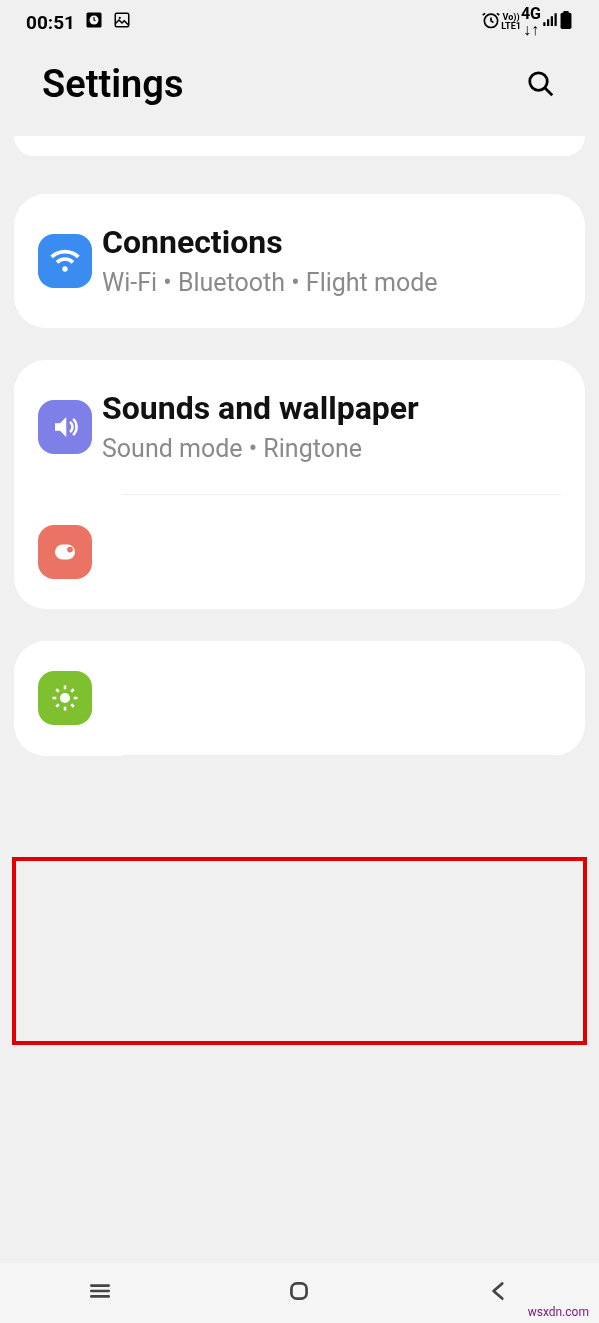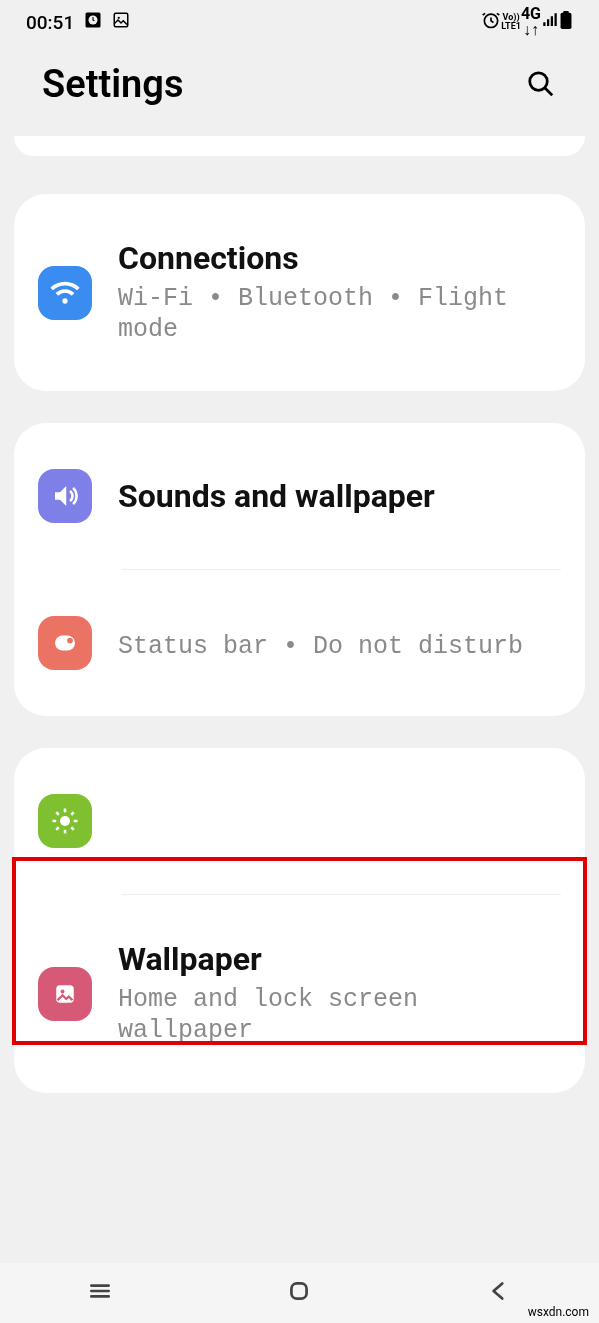--- a/index.html
+++ b/index.html
@@ -14,21 +14,21 @@
   }
   .status-bar {
     height: 44px;
     display: flex;
     justify-content: space-between;
     align-items: center;
     padding: 0 26px;
     font-size: 19px;
     font-weight: 500;
   }
-  .status-left { display: flex; align-items: center; gap: 10px; }
+  .status-left { display: flex; align-items: center; gap: 10px; font-weight: bold; }
   .status-right { display: flex; align-items: center; }
   .header {
     display: flex;
     justify-content: space-between;
     align-items: center;
     padding: 18px 42px 30px 42px;
     gap: 7px;
   }
   .header h1 { font-size: 38px; font-weight: 600; }
   .search-btn { width: 32px; height: 32px; display:flex; align-items:center; justify-content:center; }
@@ -40,49 +40,49 @@
   }
   .card-stub {
     background: #fff;
     border-radius: 0 0 32px 32px;
     margin: 0 14px 38px 14px;
     height: 20px;
   }
   .row {
     display: flex;
     align-items: center;
-    padding: 46px 24px;
-    gap: 26px;
+    padding: 30px 24px;
+    gap: 10px;
   }
   .divider { height:1px; background:#eee; margin-left: 108px; margin-right:24px;}
   .icon-wrap {
     width: 54px; height: 54px; border-radius: 16px;
     display: flex; align-items: center; justify-content: center; flex-shrink: 0;
   }
   .ic-blue   { background:#3a8cf0; }
   .ic-purple { background:#7f7fe8; }
   .ic-coral  { background:#ea7363; }
   .ic-green  { background:#7fc030; }
   .ic-pink   { background:#d65a78; }
   .row-text { flex: 1; }
   .row-title { font-size: 32px; font-weight: 700; color:#111; line-height:1.15; }
-  .row-sub   { font-size: 25px; color:#8a8a8a; margin-top:6px; line-height:1.25;font-family:Liberation Mono, monospace; }
+  .row-sub   { font-size: 25px; color:#8a8a8a; margin-top:6px; line-height:1.25; }
   .highlight {
     border: 4px solid #e00000;
     position: absolute;
     left: 12px; right: 12px;
     pointer-events: none;
   }
   .navbar {
     position: absolute; bottom: 0; left:0; right:0;
     height: 60px; background:#f5f5f5;
     display:flex; justify-content:space-around; align-items:center;
   }
   .watermark {
-    position:absolute; bottom:4px; right:10px; font-size:12px; color:#000000;
+    position:absolute; bottom:4px; right:10px; font-size:12px; color:#701a75;
   }
 </style>
 </head>
 <body>
 
 <div class="status-bar">
   <div class="status-left">
     <span>00:51</span>
     <span>
       <svg width="18" height="18" viewBox="0 0 24 24">
@@ -151,61 +151,48 @@
 <div class="card">
   <div class="row">
     <div class="icon-wrap ic-purple">
       <svg width="30" height="30" viewBox="0 0 24 24">
           <path d="M4 9v6h4l5 5V4L8 9H4z" fill="#fff"></path>
           <path d="M16 8a5 5 0 010 8M18.5 5.5a9 9 0 010 13" stroke="#fff" stroke-width="2" fill="none"></path>
         </svg>
     </div>
     <div class="row-text">
       <div class="row-title">Sounds and wallpaper</div>
+      <div class="row-sub">Sound mode  •  Ringtone</div>
     </div>
   </div>
   <div class="divider"></div>
   <div class="row">
     <div class="icon-wrap ic-coral">
       <svg width="30" height="30" viewBox="0 0 24 24">
           <rect x="4" y="6" width="16" height="12" rx="6" fill="#fff"></rect>
           <circle cx="16" cy="10" r="2.3" fill="#ea7363"></circle>
         </svg>
     </div>
     <div class="row-text">
-      <div class="row-sub">Status bar  •  Do not disturb</div>
     </div>
   </div>
 </div>
 
 <div class="card" style="position:relative">
   <div class="row" id="display-row">
     <div class="icon-wrap ic-green">
       <svg width="30" height="30" viewBox="0 0 24 24">
           <circle cx="12" cy="12" r="4" fill="#fff"></circle>
           <g stroke="#fff" stroke-width="2">
             <path d="M12 2v3M12 19v3M2 12h3M19 12h3M5 5l2 2M17 17l2 2M5 19l2-2M17 7l2-2"></path>
           </g>
         </svg>
     </div>
   </div>
   <div class="divider"></div>
-  <div class="row">
-    <div class="icon-wrap ic-pink">
-      <svg width="30" height="30" viewBox="0 0 24 24">
-          <rect x="5" y="5" width="14" height="14" rx="3" fill="#fff"></rect>
-          <circle cx="10" cy="10" r="1.6" fill="#d65a78"></circle>
-          <path d="M6 17l4-4 3 3 2-2 3 3" stroke="#d65a78" stroke-width="1.8" fill="none"></path>
-        </svg>
-    </div>
-    <div class="row-text">
-      <div class="row-title">Wallpaper</div>
-      <div class="row-sub">Home and lock screen wallpaper</div>
-    </div>
-  </div>
 </div>
 
 <div class="highlight" style="top:857px;height:188px"></div>
 
 <div class="navbar">
   <div>
     <svg width="26" height="26" viewBox="0 0 24 24">
         <path d="M4 7h16M4 12h16M4 17h16" stroke="#444" stroke-width="2.5" stroke-linecap="round"></path>
       </svg>
   </div>

